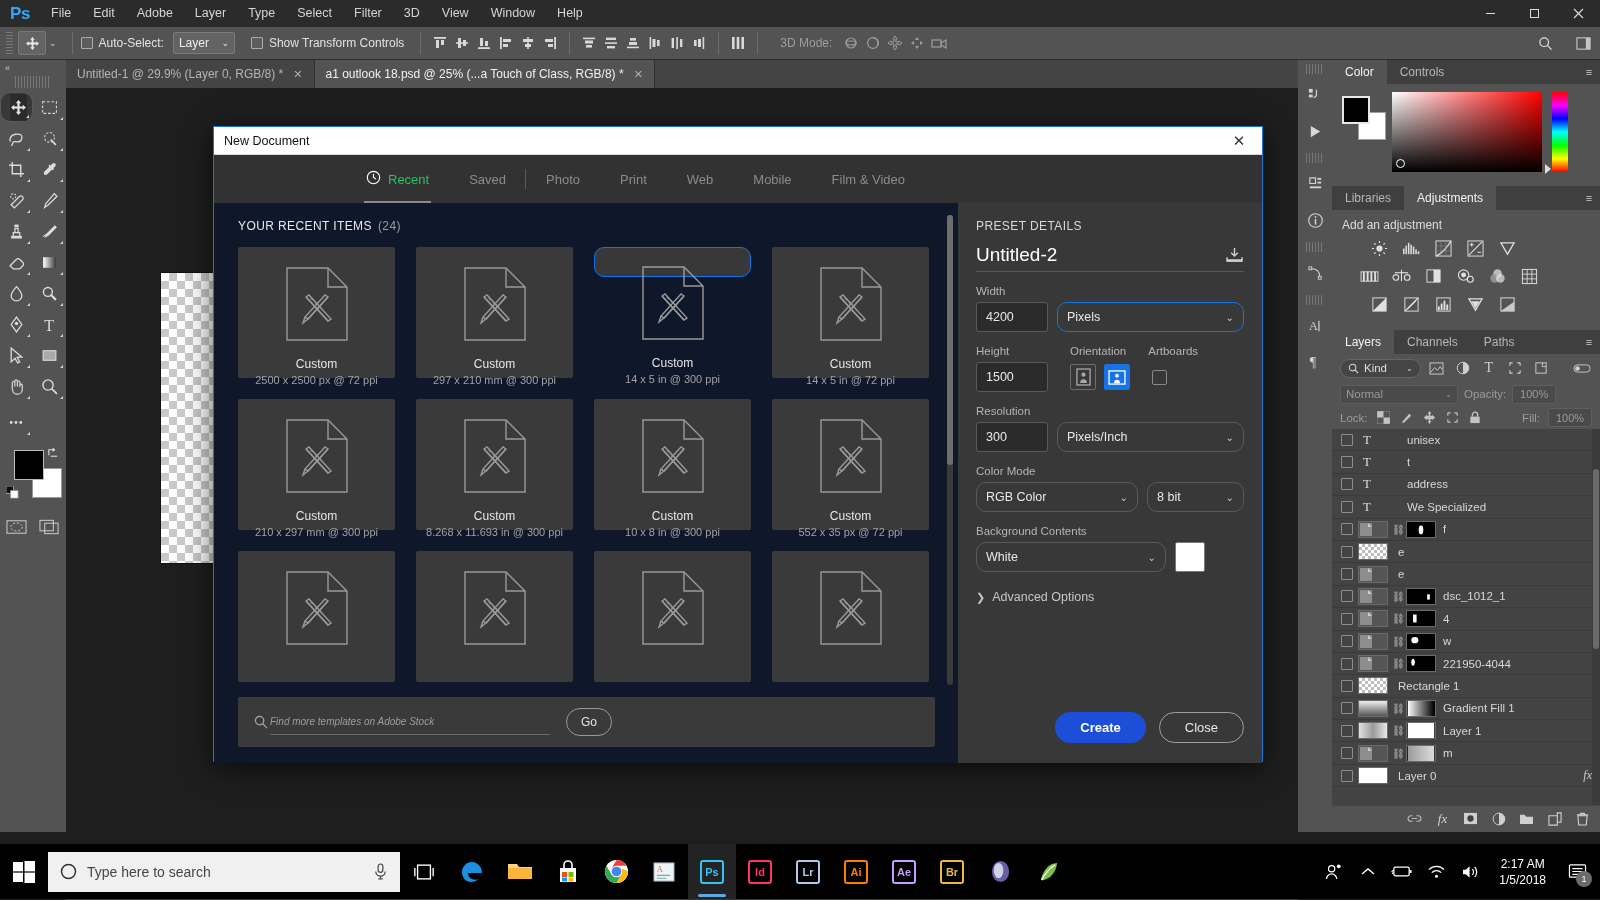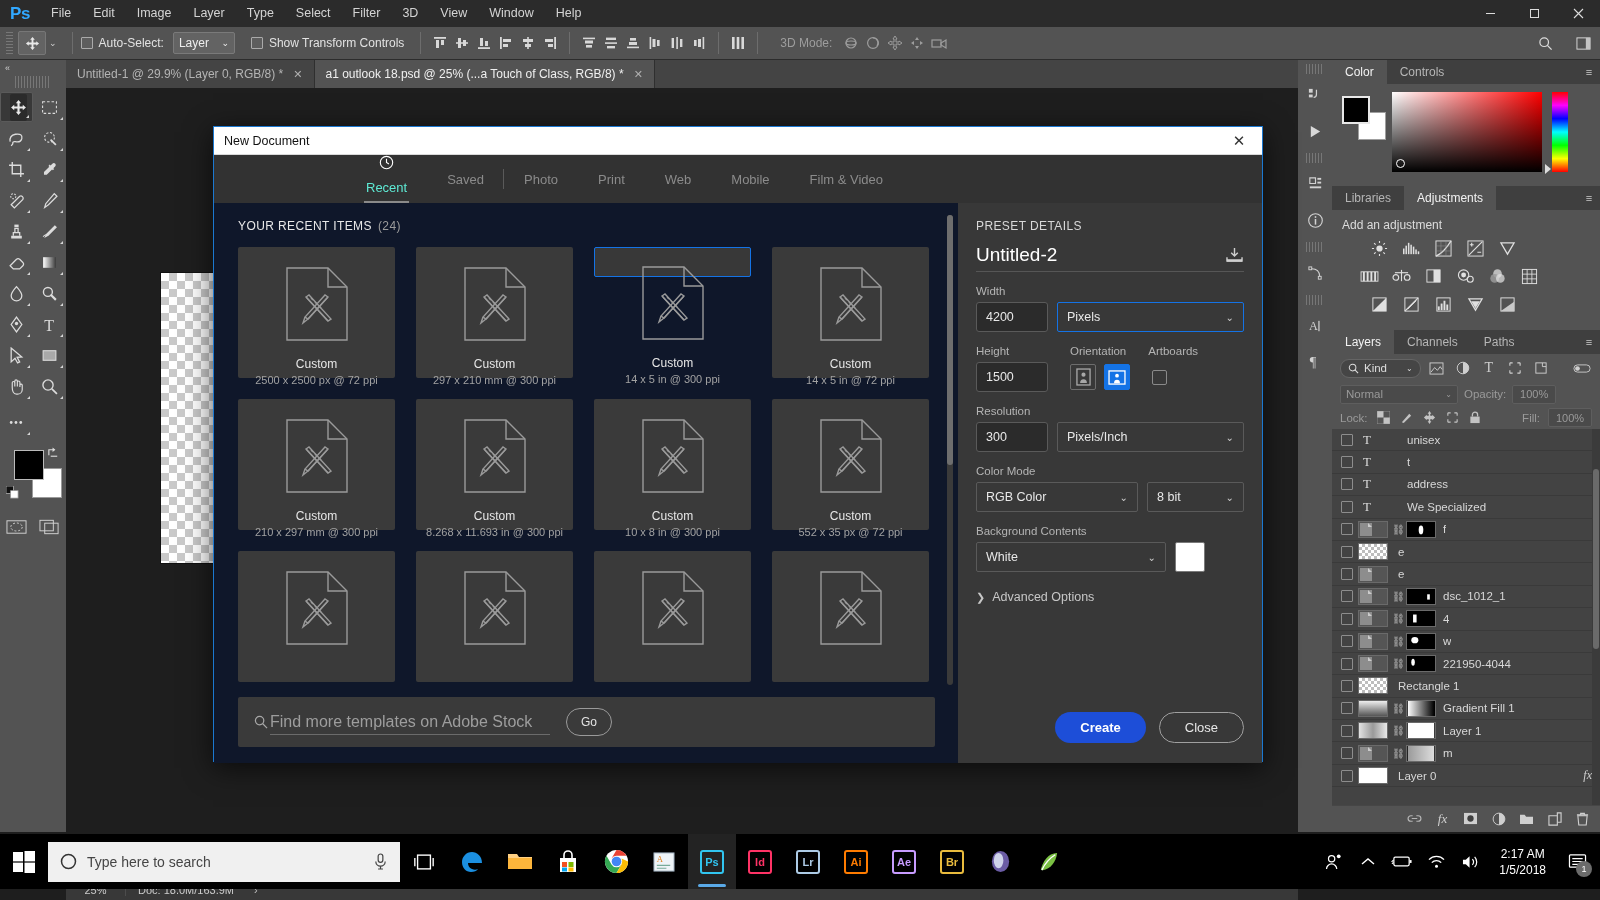--- a/index.html
+++ b/index.html
@@ -156,69 +156,69 @@
   
   .dlg { position:absolute; left:213px; top:126px; width:1050px; height:636px;
      background:#323232; border:1px solid #1b78d0; box-shadow:0 6px 26px rgba(0,0,0,.65); }
   .dlg-title { height:28px; background:#fff; display:flex; align-items:center; padding:0 10px;
      color:#111; font-size:12.5px; border-bottom:1px solid #d9d9d9;}
   .dlg-close { margin-left:auto; width:26px;height:26px;display:flex;align-items:center;justify-content:center;
      color:#333; font-size:15px;}
   .dlg-tabs { height:48px; display:flex; align-items:center; padding-left:132px; background:#323232;}
   .dtab { position:relative; height:48px; display:flex;align-items:center; gap:7px;
      padding:0 20px; color:#8b8b8b; font-size:13px;}
-  .dtab.active { color:#5eead4;flex-direction:column; }
+  .dtab.active { color:#22c55e; }
   .dtab.active:after { content:""; position:absolute; left:18px; right:18px; bottom:0; height:2px; background:#8a8a8a;}
   .dtab .divider { position:absolute; right:0; top:14px; height:20px; width:1px; background:#5a5a5a;}
   .dlg-body { display:flex; height:560px; }
   .dlg-left { width:744px; background:#0f172a; position:relative; }
   .recent-head { padding:16px 24px 0; font-size:12px; color:#e8e8e8; letter-spacing:.4px; }
   .recent-head .cnt { color:#9c9c9c; margin-left:6px;}
   .grid { display:grid; grid-template-columns:repeat(4,157px); gap:21px; padding:14px 24px 0; }
   .card { height:131px; background:#3a3a3a; border:2px solid transparent; border-radius:2px;
      display:flex; flex-direction:column; align-items:center; }
   .card.sel { border-color:#1473e6; }
   .card-ico { margin-top:18px; }
   .card-name { font-size:12px; color:#e6e6e6; margin-top:13px;}
   .card-sub { font-size:11px; color:#a2a2a2; margin-top:3px;}
   .scrollbar { position:absolute; right:5px; top:12px; width:6px; height:470px; background:#3a3a3a; border-radius:3px;}
   .scroll-thumb { position:absolute; right:5px; top:12px; width:6px; height:250px; background:#6e6e6e; border-radius:3px;}
   .stockbar { position:absolute; left:24px; bottom:16px; width:697px; height:50px; background:#3a3a3a;
      display:flex; align-items:center; padding:0 14px; border-radius:2px;}
   .stock-input { flex:0 0 280px; border-bottom:1px solid #6b6b6b; height:26px; display:flex; align-items:center;
-     color:#9d9d9d; font-size:16px; }
+     color:#9d9d9d; font-size:10px; font-style:italic;}
   .go-btn { width:46px;height:28px;border:1px solid #9a9a9a;border-radius:14px; color:#e3e3e3;
      display:flex;align-items:center;justify-content:center;font-size:12px; margin-left:16px;}
 
   .dlg-right { width:304px; background:#383838; padding:16px 18px 0; position:relative;}
   .pd-head { font-size:12px; color:#d8d8d8; letter-spacing:.4px;}
   .pd-namerow { display:flex; align-items:flex-end; margin-top:11px; border-bottom:1px solid #565656; padding-bottom:5px;}
   .pd-name { font-size:19px; color:#fff; }
   .pd-save { margin-left:auto; color:#cfcfcf; }
   .fld-label { font-size:11.5px; color:#b4b4b4; margin:13px 0 5px;}
   .inp { background:#2b2b2b; border:1px solid #5a5a5a; border-radius:3px; height:30px;
      display:flex;align-items:center;padding:0 9px; color:#e8e8e8; font-size:12.5px;}
-  .sel { background:#383838; border:1px solid #5a5a5a; border-radius:2px; height:30px;
+  .sel { background:#383838; border:1px solid #5a5a5a; border-radius:10px; height:30px;
      display:flex;align-items:center;justify-content:space-between;padding:0 9px;color:#e8e8e8;font-size:12.5px;}
   .sel.focus { border-color:#1473e6; }
   .row { display:flex; gap:9px; }
   .orient-btn { width:26px;height:26px;border:1px solid #6d6d6d;border-radius:2px;
       display:flex;align-items:center;justify-content:center;background:#383838;}
   .orient-btn.act { border-color:#1473e6; background:#1473e6;}
   .art-chk { width:15px;height:15px;border:1px solid #8a8a8a;border-radius:2px;background:#383838;}
   .bg-swatch { width:30px;height:30px;background:#fff;border:1px solid #7a7a7a;border-radius:2px;}
   .advanced { display:flex;align-items:center;gap:7px;margin-top:18px;color:#c7c7c7;font-size:12.5px;}
   .dlg-actions { position:absolute; right:18px; bottom:20px; display:flex; gap:13px;}
   .btn-create { background:#1d4ed8; color:#fff; height:31px; padding:0 25px; border-radius:16px;
      display:flex;align-items:center;justify-content:center;font-size:13px;font-weight:bold;}
   .btn-close { border:1px solid #a0a0a0; color:#e8e8e8; height:31px; padding:14px 25px; border-radius:16px;
      display:flex;align-items:center;justify-content:center;font-size:13px;}
 
   
-  .taskbar { position:absolute; left:0; bottom:11px; width:1600px; height:55px; background:#000; display:flex; align-items:center;}
+  .taskbar { position:absolute; left:0; bottom:1px; width:1600px; height:55px; background:#000; display:flex; align-items:center;}
   .start { width:48px;height:55px;display:flex;align-items:center;justify-content:center;}
   .searchbox { width:352px;height:40px;background:#f0f0f0;display:flex;align-items:center;padding:0 12px;gap:10px;}
   .search-txt { color:#454545; font-size:14px; flex:1;}
   .tb-app { width:48px;height:55px;display:flex;align-items:center;justify-content:center; position:relative;}
   .tb-app.active { background:#232323; }
   .tb-app .underline { position:absolute; bottom:2px; left:10px; right:10px; height:3px; background:#5aa9e6; border-radius:2px;}
   .tray { margin-left:auto; display:flex; align-items:center; gap:0; padding-right:4px;}
   .tray-ico { width:34px;height:55px;display:flex;align-items:center;justify-content:center;color:#fff;}
   .clock { color:#fff; font-size:12px; text-align:center; line-height:16px; padding:0 12px;}
   .notif { width:38px;height:55px;display:flex;align-items:center;justify-content:center;position:relative;color:#fff;}
@@ -230,21 +230,21 @@
 </head>
 <body>
 
 <div class="app">
 
   <div class="titlebar">
     <div class="ps-logo">Ps</div>
     <div class="menubar" id="menubar">
         <div class="mi">File</div>
         <div class="mi">Edit</div>
-        <div class="mi">Image</div>
+        <div class="mi">Adobe</div>
         <div class="mi">Layer</div>
         <div class="mi">Type</div>
         <div class="mi">Select</div>
         <div class="mi">Filter</div>
         <div class="mi">3D</div>
         <div class="mi">View</div>
         <div class="mi">Window</div>
         <div class="mi">Help</div>
       </div>
     <div class="winbtns">

